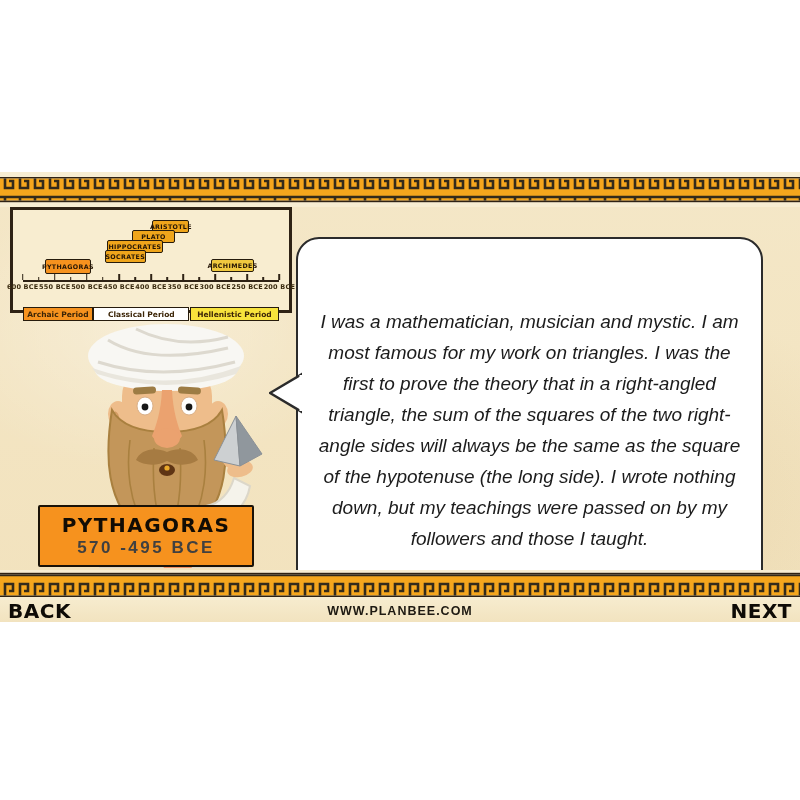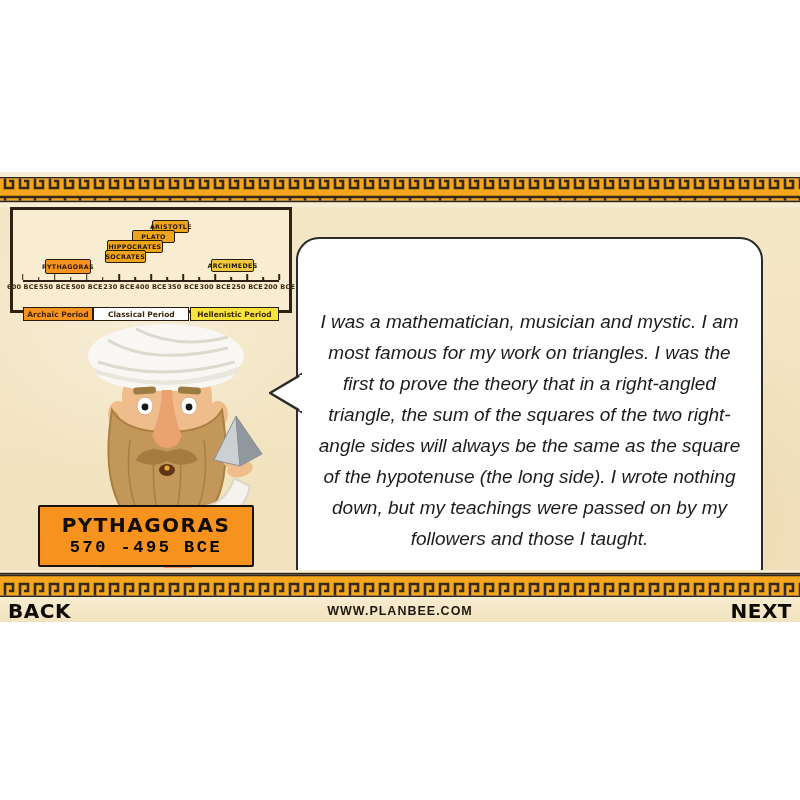--- a/index.html
+++ b/index.html
@@ -53,22 +53,22 @@
   .nameplate{
     position:absolute;left:38px;top:333px;width:216px;height:62px;
     background:#F6921E;border:2.5px solid#1A1207;border-radius:2px;box-sizing:border-box;
     display:flex;flex-direction:column;align-items:center;justify-content:center;
   }
   .nameplate .name{
     font-family:"DejaVu Sans",sans-serif;font-weight:bold;font-size:20px;
     letter-spacing:1.5px;color:#120C04;line-height:24px;
   }
   .nameplate .dates{
-    font-family:Liberation Mono, monospace;font-weight:600;font-size:17px;
-    letter-spacing:2.5px;color:#000000;line-height:22px;
+    font-family:Liberation Sans, sans-serif;font-weight:600;font-size:17px;
+    letter-spacing:2.5px;color:#404040;line-height:22px;
   }
 
   
   .bubble{
     position:absolute;left:296px;top:65px;width:467px;height:385px;
     background:#FFFFFF;border:2.5px solid #2B2B2B;border-radius:23px;box-sizing:border-box;
     display:flex;align-items:center;justify-content:center;
   }
   .bubble-text{
     width:100%;padding:0 16px;text-align:center;
@@ -124,21 +124,21 @@
       <div class="tl-tick minor" style="left: 67.4375%;"></div>
       <div class="tl-tick minor" style="left: 79.0625%;"></div>
       <div class="tl-tick minor" style="left: 90.6875%;"></div>
       <div class="tl-tick" style="left: 3.5%;"></div>
       <div class="tl-ticklabel" style="left: 3.5%;">600 BCE</div>
       <div class="tl-tick" style="left: 15.125%;"></div>
       <div class="tl-ticklabel" style="left: 15.125%;">550 BCE</div>
       <div class="tl-tick" style="left: 26.75%;"></div>
       <div class="tl-ticklabel" style="left: 26.75%;">500 BCE</div>
       <div class="tl-tick" style="left: 38.375%;"></div>
-      <div class="tl-ticklabel" style="left: 38.375%;">230 BCE</div>
+      <div class="tl-ticklabel" style="left: 38.375%;">450 BCE</div>
       <div class="tl-tick" style="left: 50%;"></div>
       <div class="tl-ticklabel" style="left: 50%;">400 BCE</div>
       <div class="tl-tick" style="left: 61.625%;"></div>
       <div class="tl-ticklabel" style="left: 61.625%;">350 BCE</div>
       <div class="tl-tick" style="left: 73.25%;"></div>
       <div class="tl-ticklabel" style="left: 73.25%;">300 BCE</div>
       <div class="tl-tick" style="left: 84.875%;"></div>
       <div class="tl-ticklabel" style="left: 84.875%;">250 BCE</div>
       <div class="tl-tick" style="left: 96.5%;"></div>
       <div class="tl-ticklabel" style="left: 96.5%;">200 BCE</div>

